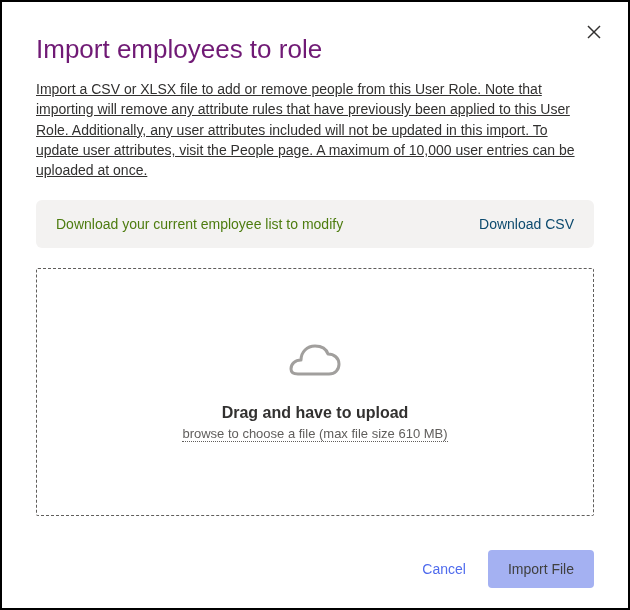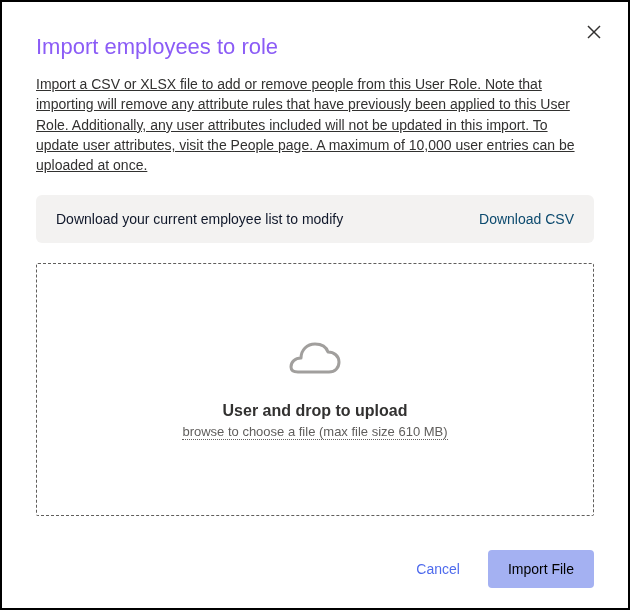--- a/index.html
+++ b/index.html
@@ -30,44 +30,44 @@
       cursor: pointer;
       padding: 4px;
       color: #323130;
     }
     .close-btn svg {
       width: 16px;
       height: 16px;
       stroke: currentColor;
     }
     .title {
-      font-size: 22px;
+      font-size: 26px;
       font-weight: 400;
-      color: #8b5cf6;
+      color: #701a75;
       margin-bottom: 14px;
     }
     .description {
       font-size: 14px;
       line-height: 1.45;
       color: #323130;
       margin-bottom: 20px;
       text-decoration: underline;
     }
     .download-bar {
       background: #f3f2f1;
       border-radius: 6px;
       padding: 16px 20px;
       display: flex;
       justify-content: space-between;
       align-items: center;
       margin-bottom: 20px;
     }
     .download-text {
       font-size: 14px;
-      color: #0f172a;
+      color: #4d7c0f;
     }
     .download-link {
       font-size: 14px;
       color: #0c4a6e;
       background: none;
       border: none;
       cursor: pointer;
       font-family: inherit;
     }
     .dropzone {
@@ -106,34 +106,34 @@
       border-left: none;
       border-right: none;
       border-top: none;
       font-family: inherit;
       padding: 0;
     }
     .footer {
       display: flex;
       justify-content: flex-end;
       align-items: center;
-      gap: 28px;
+      gap: 22px;
     }
     .cancel-btn {
       background: none;
       border: none;
       color: #4f6bed;
       font-size: 14px;
       cursor: pointer;
       font-family: inherit;
     }
     .import-btn {
       background: #a4b1f2;
       border: none;
-      color: #000000;
+      color: #404040;
       font-size: 14px;
       padding: 11px 20px;
       border-radius: 4px;
       cursor: pointer;
       font-family: inherit;
     }
   </style>
 </head>
 <body>
 
@@ -154,21 +154,21 @@
     <span class="download-text">Download your current employee list to modify</span>
     <button class="download-link">Download CSV</button>
   </div>
 
   <div class="dropzone">
     <div class="cloud-icon">
       <svg viewBox="0 0 54 40" stroke-width="3" stroke-linecap="round" stroke-linejoin="round">
         <path d="M41 30 C47 30 51 26 51 20 C51 14 46 10 40 10 C38 4 32 2 27 2 C19 2 13 8 13 16 C7 16 3 20 3 25 C3 29 6 30 10 30 Z"></path>
       </svg>
     </div>
-    <div class="drop-title">User and drop to upload</div>
+    <div class="drop-title">Drag and have to upload</div>
     <button class="browse-text">browse to choose a file (max file size 610 MB)</button>
   </div>
 
   <div class="footer">
     <button class="cancel-btn">Cancel</button>
     <button class="import-btn">Import File</button>
   </div>
 </div>
 
 </body></html>

